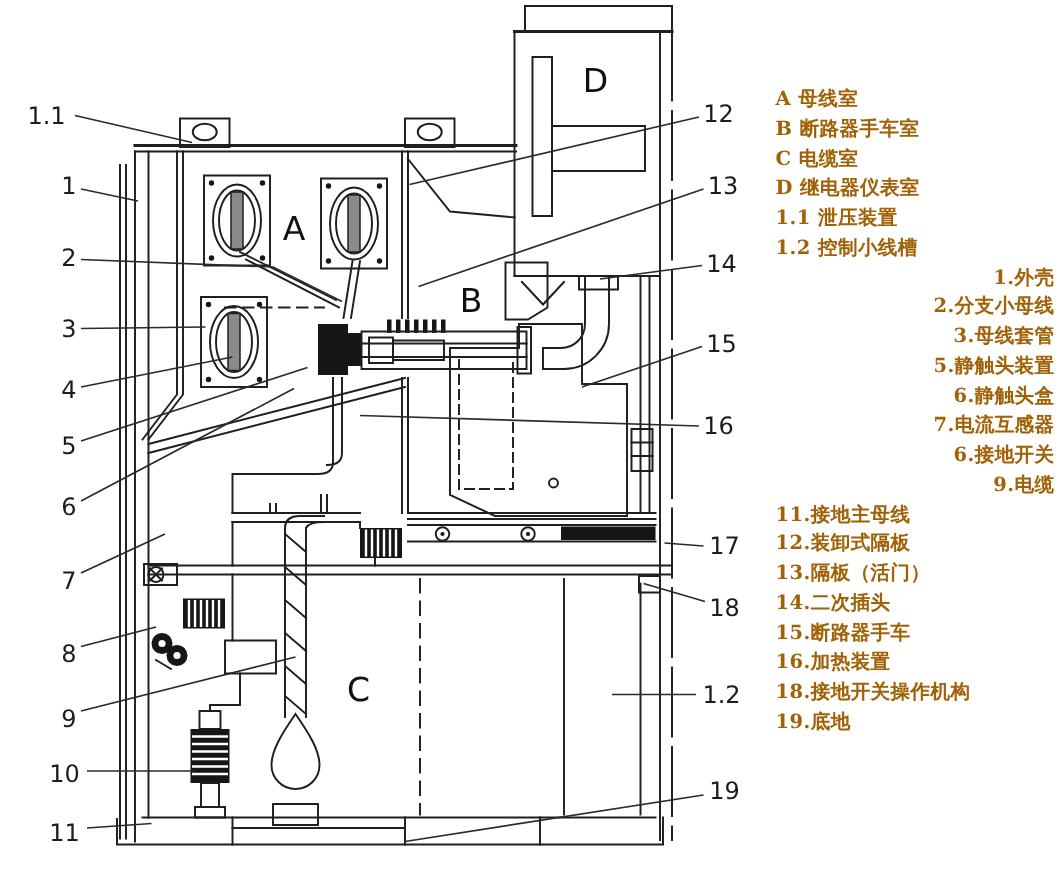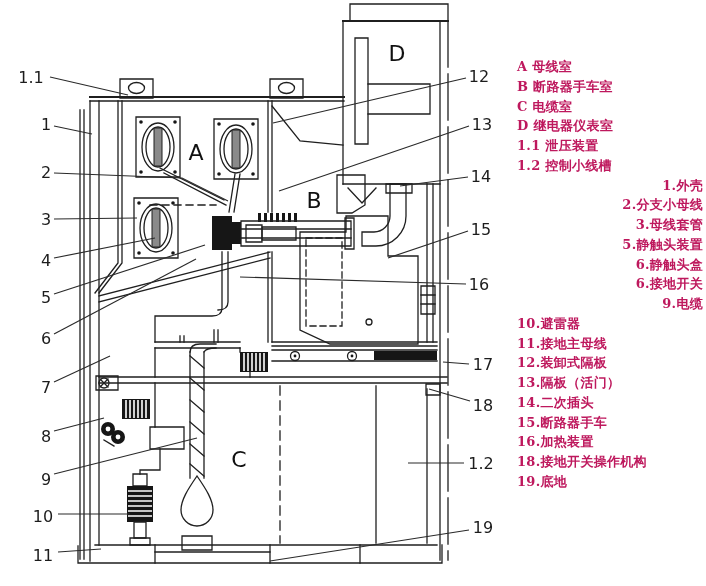--- a/index.html
+++ b/index.html
@@ -12,21 +12,21 @@
   .lw{stroke:#1f1f1f;stroke-width:1.3;fill:none;stroke-linecap:square;}
   .lw2{stroke:#1f1f1f;stroke-width:2;fill:none;stroke-linecap:square;}
   .fillb{fill:#161616;stroke:none;}
   .ribw{stroke:#ffffff;stroke-width:1.6;}
   .leader{stroke:#2a2a2a;stroke-width:1.15;fill:none;}
   .callout-t{font-family:"DejaVu Sans","Liberation Sans",sans-serif;font-size:16px;fill:#1c1c1c;}
   .comp-t{font-family:"DejaVu Sans","Liberation Sans",sans-serif;font-size:22px;fill:#111;}
   #legend{
     position:absolute;left:517px;top:57px;width:186px;
     font-family:"DejaVu Serif","Liberation Serif",serif;
-    font-size:13px;font-weight:700;line-height:19.75px;color:#be185d;
+    font-size:13px;font-weight:700;line-height:19.75px;color:#a16207;
     letter-spacing:0.3px;white-space:nowrap;
   }
   .lg-row{height:19.75px;}
   .lg-indent{padding-left:10px;text-align:right;}
 </style>
 </head>
 <body>
 
 <div class="page">
 
@@ -253,23 +253,23 @@
       <div class="lg-row">B 断路器手车室</div>
       <div class="lg-row">C 电缆室</div>
       <div class="lg-row">D 继电器仪表室</div>
       <div class="lg-row">1.1 泄压装置</div>
       <div class="lg-row">1.2 控制小线槽</div>
       <div class="lg-row lg-indent">1.外壳</div>
       <div class="lg-row lg-indent">2.分支小母线</div>
       <div class="lg-row lg-indent">3.母线套管</div>
       <div class="lg-row lg-indent">5.静触头装置</div>
       <div class="lg-row lg-indent">6.静触头盒</div>
+      <div class="lg-row lg-indent">7.电流互感器</div>
       <div class="lg-row lg-indent">6.接地开关</div>
       <div class="lg-row lg-indent">9.电缆</div>
-      <div class="lg-row">10.避雷器</div>
       <div class="lg-row">11.接地主母线</div>
       <div class="lg-row">12.装卸式隔板</div>
       <div class="lg-row">13.隔板（活门）</div>
       <div class="lg-row">14.二次插头</div>
       <div class="lg-row">15.断路器手车</div>
       <div class="lg-row">16.加热装置</div>
       <div class="lg-row">18.接地开关操作机构</div>
       <div class="lg-row">19.底地</div>
     </div>
 </div>

